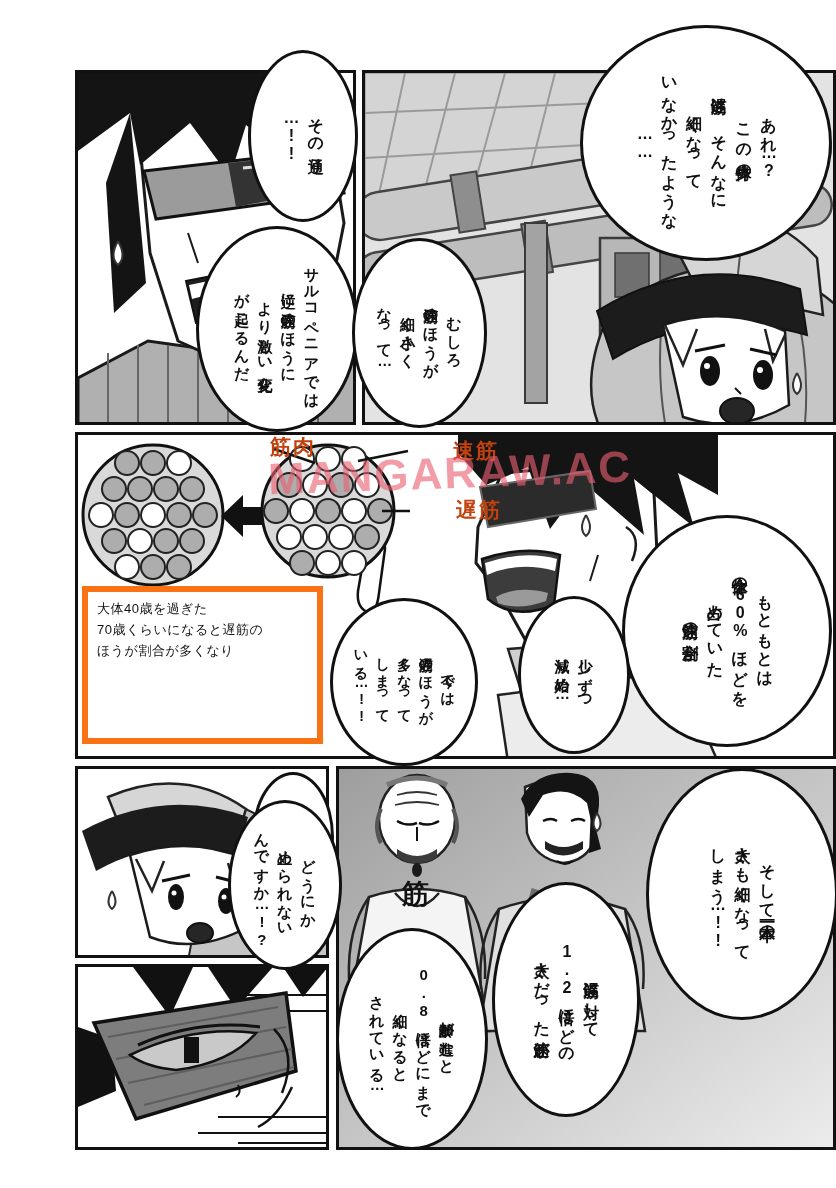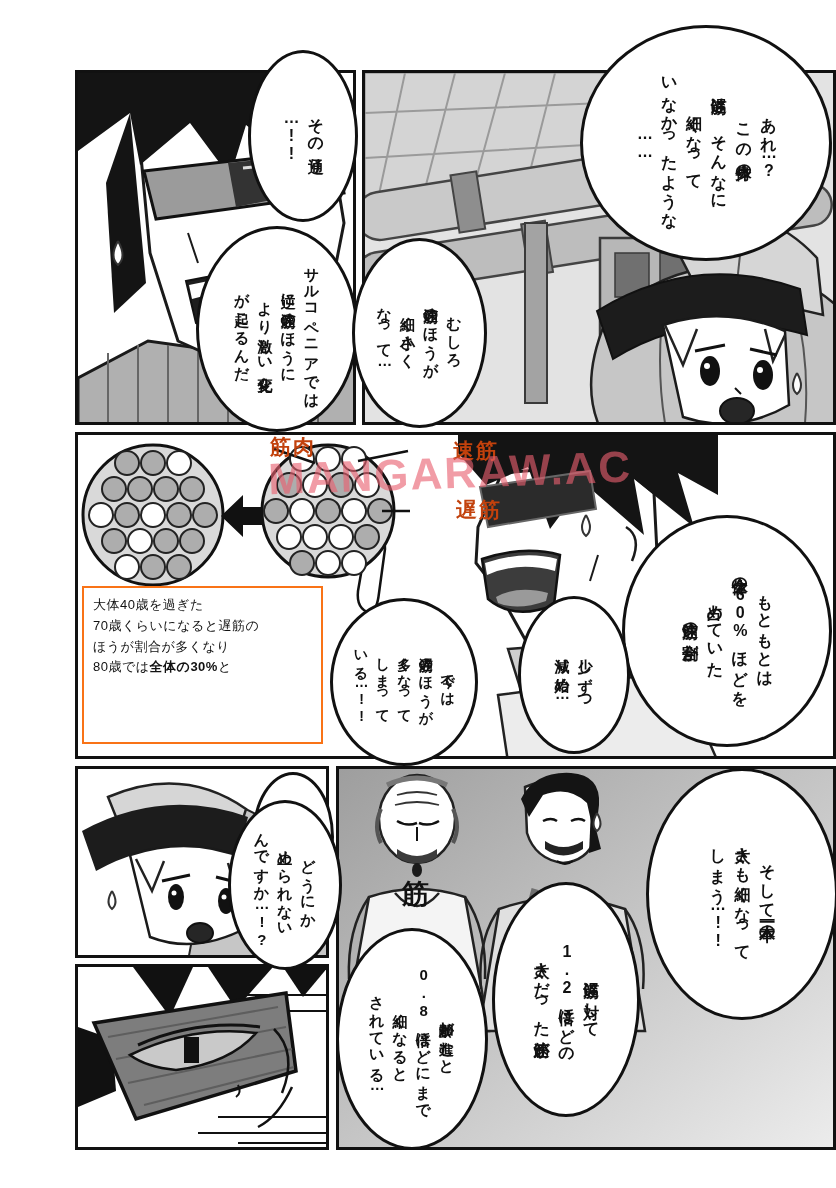--- a/index.html
+++ b/index.html
@@ -20,21 +20,21 @@
   .vtext{
     writing-mode:vertical-rl; text-orientation:upright; white-space:pre-line;
     font-weight:700; line-height:1.55; letter-spacing:1px; color:#111;
   } .fs14{font-size:14px;} .fs15{font-size:15px;} .fs16{font-size:16px;}
   .dlabel{
     position:absolute; z-index:4; font-weight:700; font-size:21px; color:#c2410c;
     letter-spacing:2px;
     margin-left:48px;
   }
   .infobox{
-    position:absolute; z-index:4; background:#fff; border:2px solid #f97316;
+    position:absolute; z-index:4; background:#fff; border:6px solid #f97316;
     box-sizing:border-box; padding:7px 9px; font-size:13px; line-height:1.6;
     color:#111; letter-spacing:0.5px;
   }
   .infobox .bold{font-weight:700;}
   .watermark{
     position:absolute; z-index:9; font-weight:700; font-size:44px;
     color:rgba(232,96,112,0.62); letter-spacing:2px; transform:rotate(-2deg);
     white-space:nowrap;
   }
   .tanktext{
@@ -179,21 +179,20 @@
   </div>
 
   <div class="dlabel" style="left:222px; top:433px;">筋肉</div>
   <div class="dlabel" style="left:405px; top:437px;">速筋</div>
   <div class="dlabel" style="left:408px; top:496px;text-align:right;">遅筋</div>
 
   <div class="infobox" style="left:82px; top:586px; width:241px; height:158px;">
     <div>大体40歳を過ぎた</div>
     <div>70歳くらいになると遅筋の</div>
     <div>ほうが割合が多くなり</div>
-    <div><span>80歳では</span><span class="bold">全体の30%</span><span>と</span></div>
   </div>
 
   <div class="panel" style="left:75px; top:766px; width:254px; height:192px;">
     <svg width="254" height="192" viewBox="0 0 254 192">
       <rect width="254" height="192" fill="#fff"></rect>
       <path d="M140,30 Q225,55 254,130 L254,192 L110,192 Z" fill="#c6c6c6" stroke="#222" stroke-width="2"></path>
       <path d="M30,28 Q105,-4 168,40 L160,66 Q95,38 42,58 Z" fill="#d6d6d6" stroke="#222" stroke-width="2.5"></path>
       <path d="M4,62 Q85,18 170,48 L160,86 Q85,64 18,102 Z" fill="#1c1c1c"></path>
       <path d="M52,86 Q112,66 168,90 L170,158 Q118,186 72,168 Z" fill="#fff" stroke="#1a1a1a" stroke-width="2.5"></path>
       <path d="M58,90 L74,122 L86,92 M150,94 L158,122 L166,98" stroke="#222" stroke-width="2.5" fill="none"></path>

